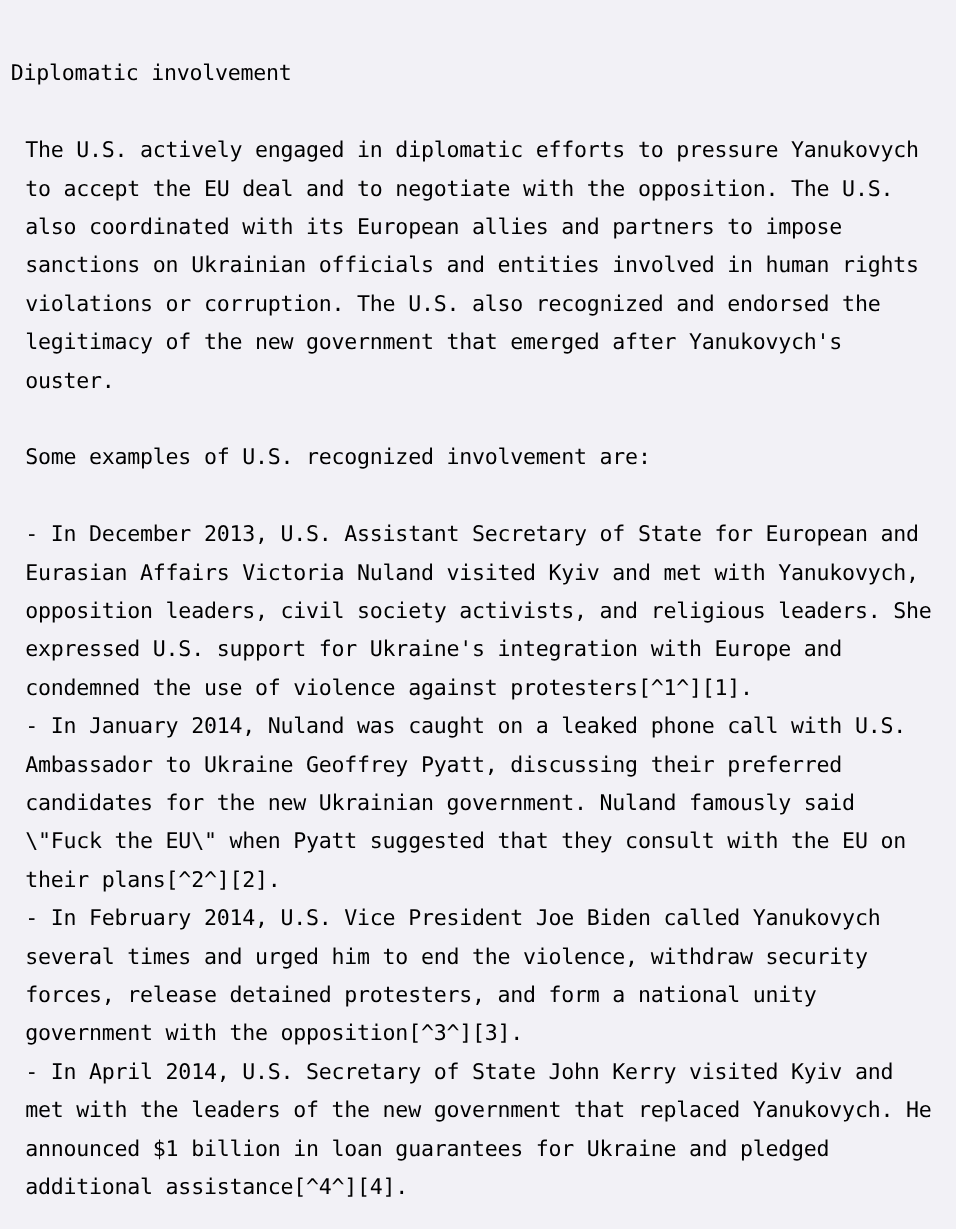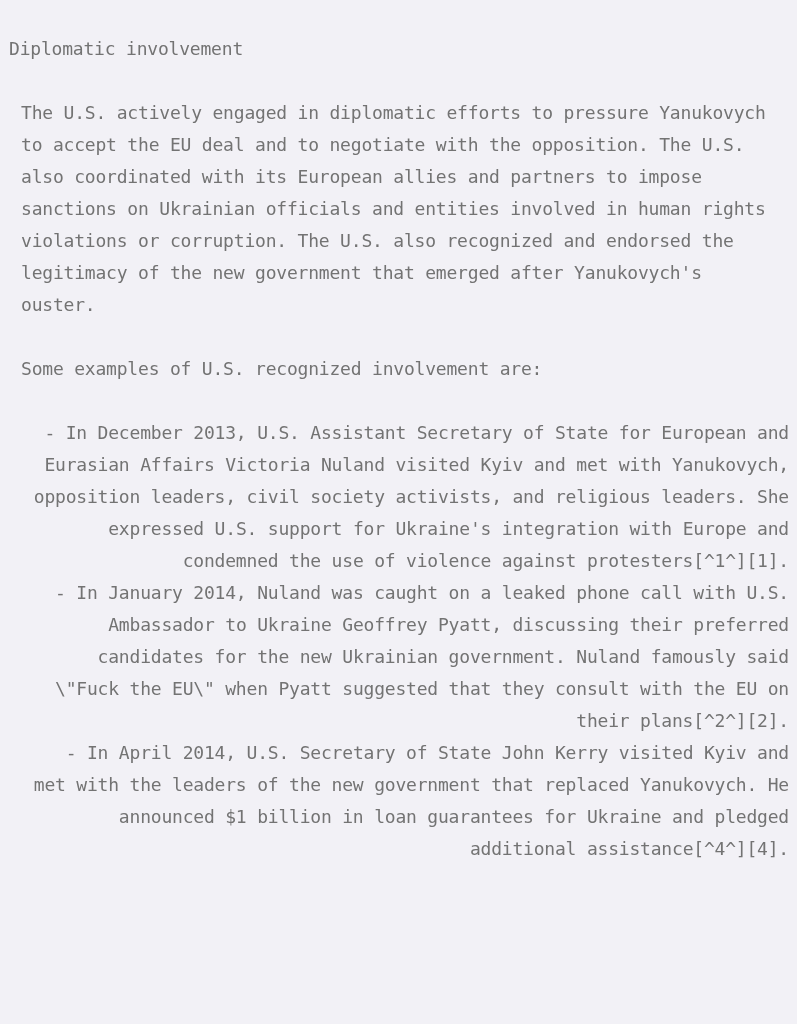--- a/index.html
+++ b/index.html
@@ -8,40 +8,39 @@
   }
   body {
     background: #f2f1f6;
   }
   .page {
     position: relative;
     box-sizing: border-box;
     width: 797px;
     height: 1024px;
     background: #f2f1f6;
-    padding: 33px 8px 0 9px;
+    padding: 46px 8px 0 9px;
     font-family: "DejaVu Sans Mono", "Liberation Mono", monospace;
     font-size: 18px;
     line-height: 32px;
-    color: #737373;
+    color: #000000;
     overflow: hidden;
   }
   .doc-title {
     white-space: pre;
     margin: 0 0 32px 0;
     letter-spacing: -0.2px;
   }
   .block {
     white-space: pre;
     margin: 0 0 32px 12px;
     letter-spacing: -0.2px;
   }
   .block.bullet {
     margin-bottom: 0;
-    text-align: right;
   }
 </style>
 </head>
 <body>
 
 <div class="page">
   <div class="doc-title">Diplomatic involvement</div>
   <div id="blocks">
       <div class="block paragraph">The U.S. actively engaged in diplomatic efforts to pressure Yanukovych
 to accept the EU deal and to negotiate with the opposition. The U.S.
@@ -54,18 +53,22 @@
       <div class="block bullet">- In December 2013, U.S. Assistant Secretary of State for European and
 Eurasian Affairs Victoria Nuland visited Kyiv and met with Yanukovych,
 opposition leaders, civil society activists, and religious leaders. She
 expressed U.S. support for Ukraine's integration with Europe and
 condemned the use of violence against protesters[^1^][1].</div>
       <div class="block bullet">- In January 2014, Nuland was caught on a leaked phone call with U.S.
 Ambassador to Ukraine Geoffrey Pyatt, discussing their preferred
 candidates for the new Ukrainian government. Nuland famously said
 \"Fuck the EU\" when Pyatt suggested that they consult with the EU on
 their plans[^2^][2].</div>
+      <div class="block bullet">- In February 2014, U.S. Vice President Joe Biden called Yanukovych
+several times and urged him to end the violence, withdraw security
+forces, release detained protesters, and form a national unity
+government with the opposition[^3^][3].</div>
       <div class="block bullet">- In April 2014, U.S. Secretary of State John Kerry visited Kyiv and
 met with the leaders of the new government that replaced Yanukovych. He
 announced $1 billion in loan guarantees for Ukraine and pledged
 additional assistance[^4^][4].</div>
     </div>
 </div>
 
 </body></html>

